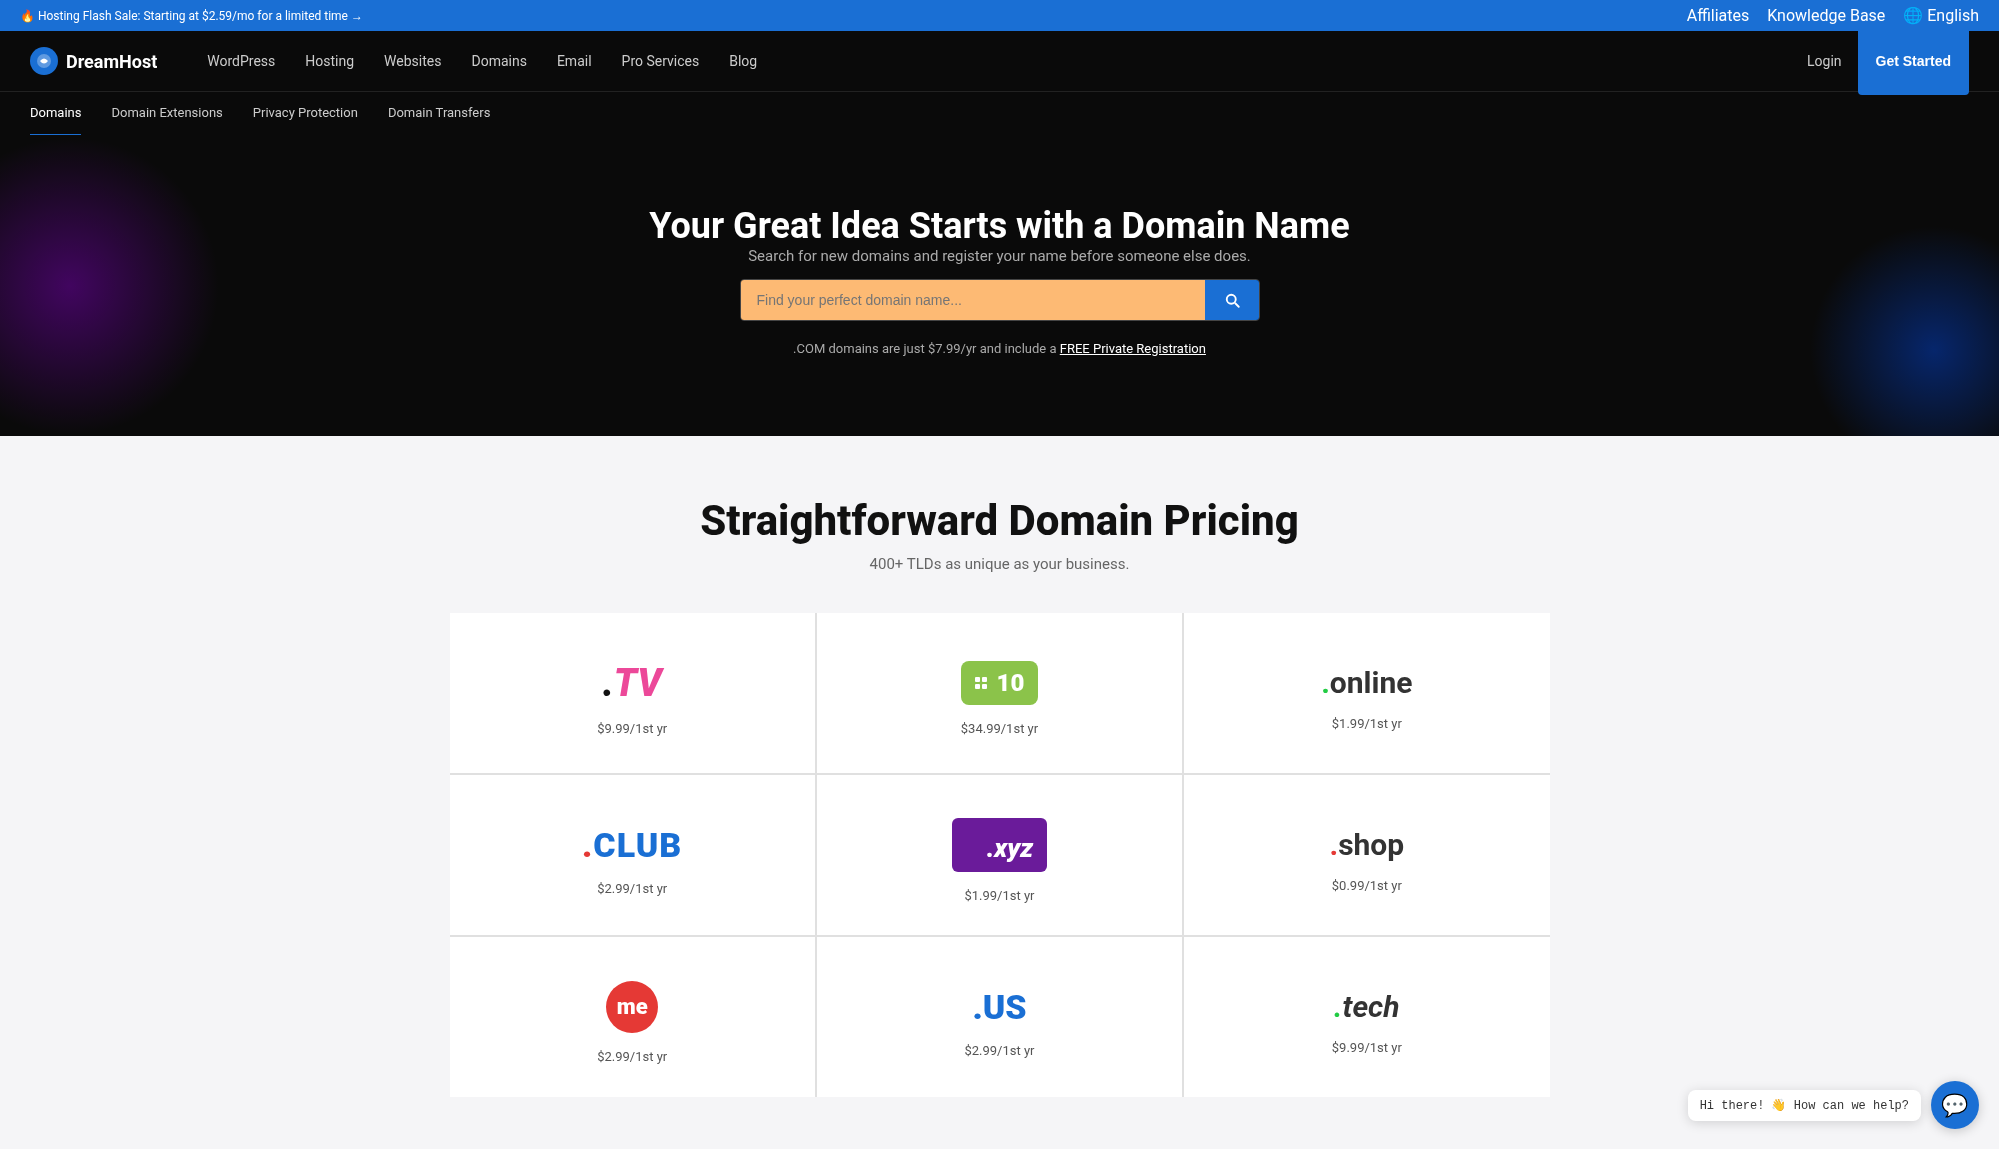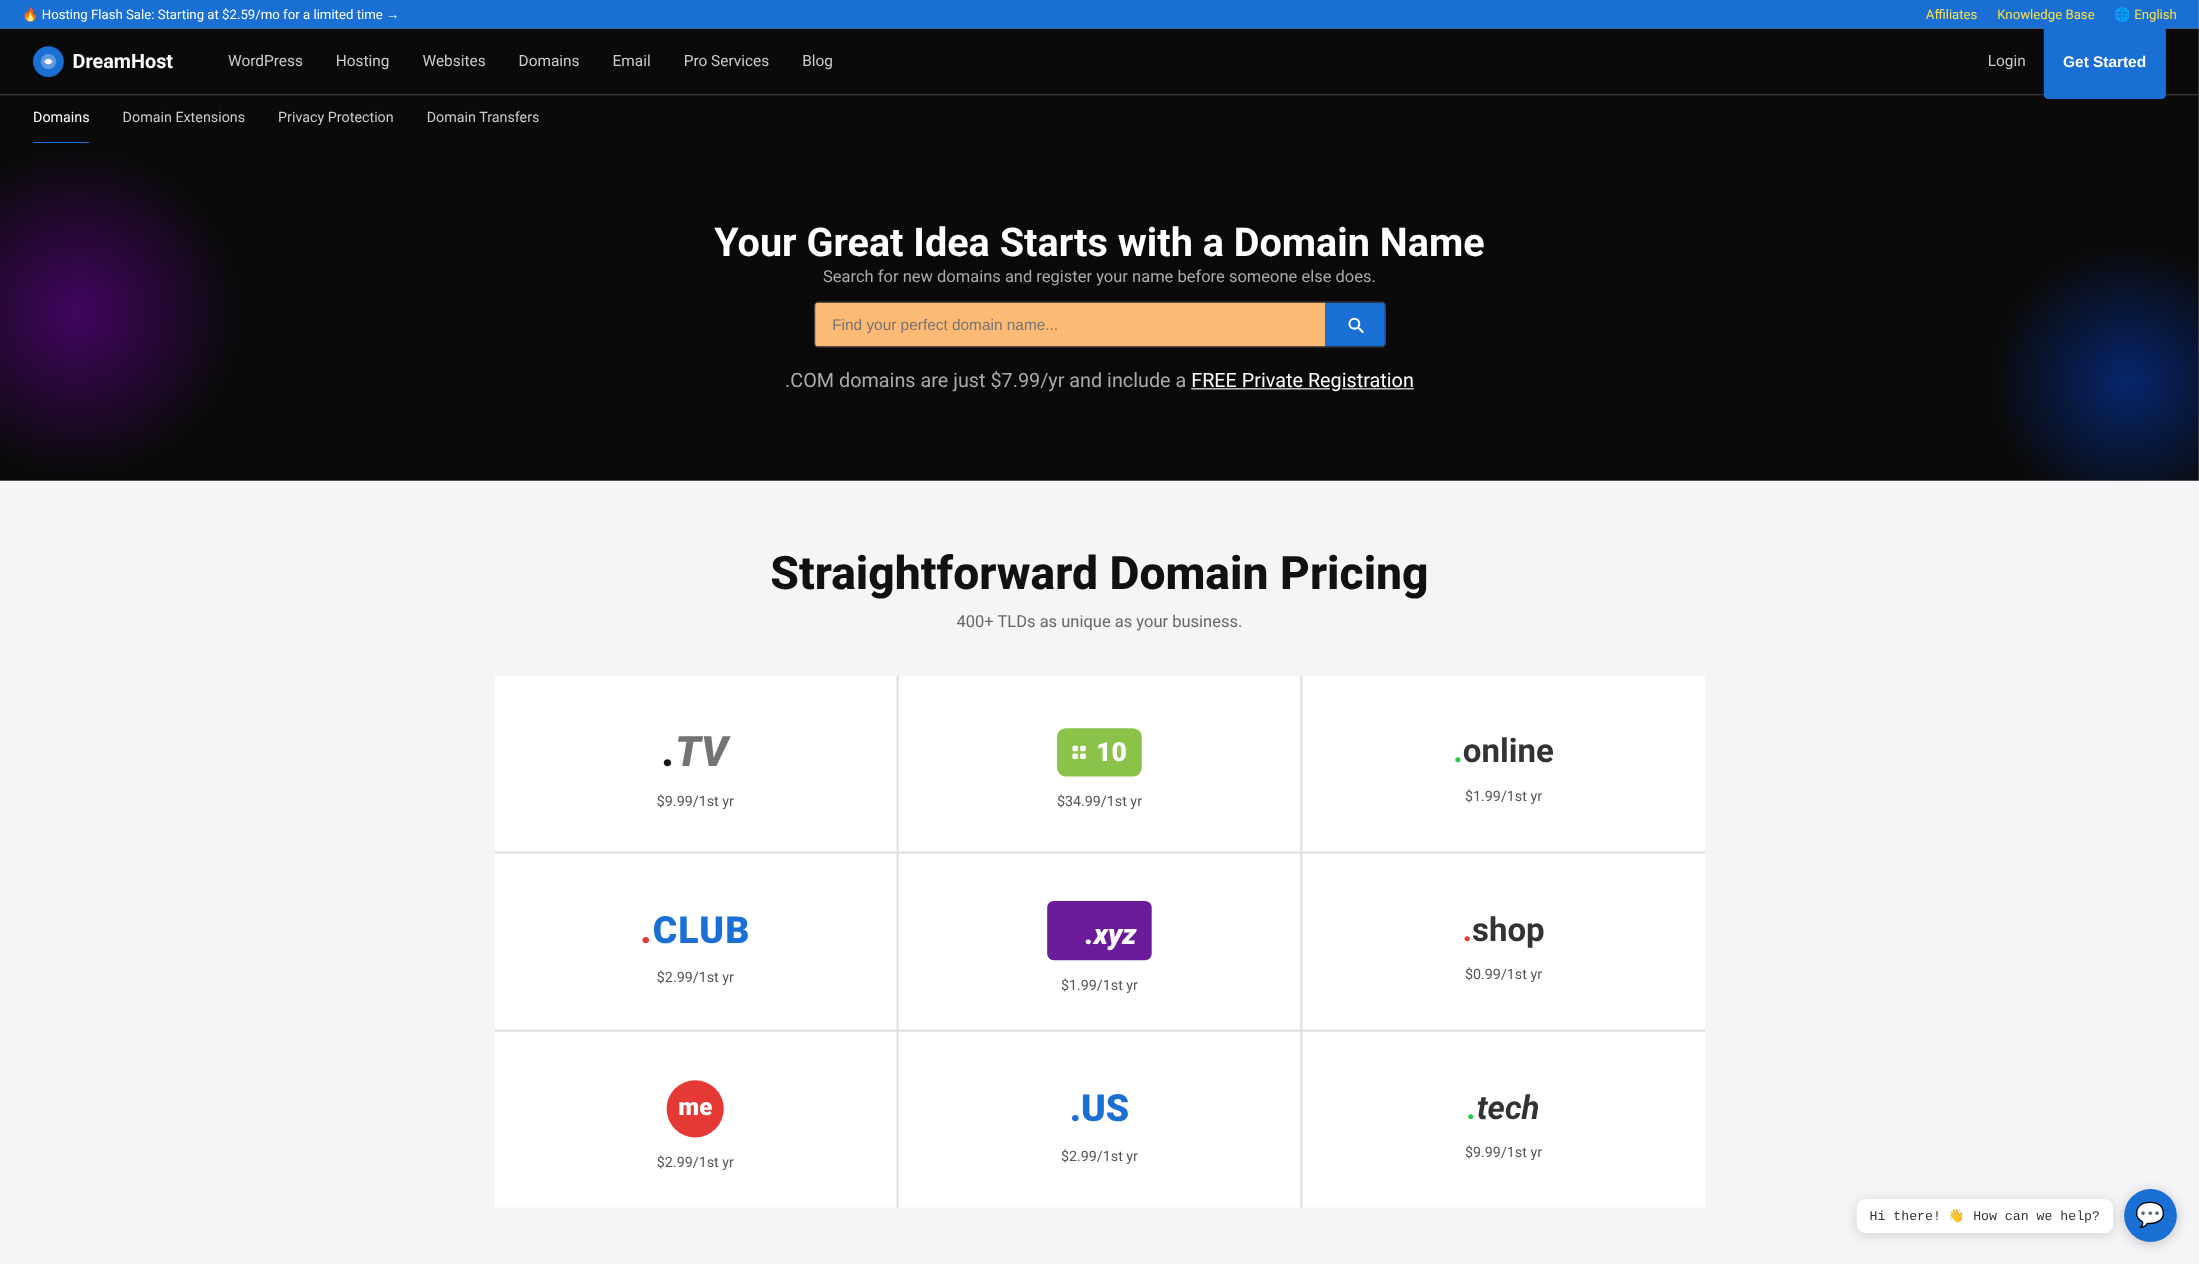--- a/index.html
+++ b/index.html
@@ -10,21 +10,21 @@
       background: #1a6fd4;
       color: #fff;
       font-size: 12px;
       padding: 6px 20px;
       display: flex;
       justify-content: space-between;
       align-items: center;
     }
     .top-bar-left { display: flex; align-items: center; gap: 6px; }
     .top-bar-right { display: flex; align-items: center; gap: 18px; }
-    .top-bar a { color: #fde047; text-decoration: none; font-size: 12px; }
+    .top-bar a { color: #ffffff; text-decoration: none; font-size: 16px; }
 
     
     .main-nav {
       background: #0a0a0a;
       color: #fff;
       display: flex;
       align-items: center;
       padding: 0 30px;
       height: 60px;
       justify-content: space-between;
@@ -122,21 +122,21 @@
     .search-btn {
       background: #1a6fd4;
       border: none;
       padding: 0 18px;
       cursor: pointer;
       display: flex;
       align-items: center;
       justify-content: center;
     }
     .search-icon-svg { width: 18px; height: 18px; fill: #fff; }
-    .hero-note { color: #aaa; font-size: 18px; text-align: center; }
+    .hero-note { color: #aaa; font-size: 13px; text-align: center; }
     .hero-note a { color: #fff; text-decoration: underline; }
 
     
     .pricing-section {
       background: #f5f5f7;
       padding: 60px 20px 40px;
       text-align: center;
     }
     .pricing-title { font-size: 42px; font-weight: 800; color: #111; margin-bottom: 10px; }
     .pricing-subtitle { color: #666; font-size: 15px; margin-bottom: 40px; }
@@ -157,21 +157,21 @@
       align-items: center;
       justify-content: center;
       min-height: 160px;
       cursor: pointer;
     }
     .domain-logo { margin-bottom: 16px; font-size: 36px; font-weight: 900; }
     .domain-price { color: #555; font-size: 13px; }
 
     
     .logo-tv { font-size: 38px; font-weight: 900; color: #111; font-style: italic; }
-    .logo-tv span { color: #737373; }
+    .logo-tv span { color: #ec4899; }
 
     
     .logo-10-wrap {
       background: #8bc34a;
       border-radius: 8px;
       padding: 8px 14px;
       display: flex;
       align-items: center;
       gap: 4px;
     }

